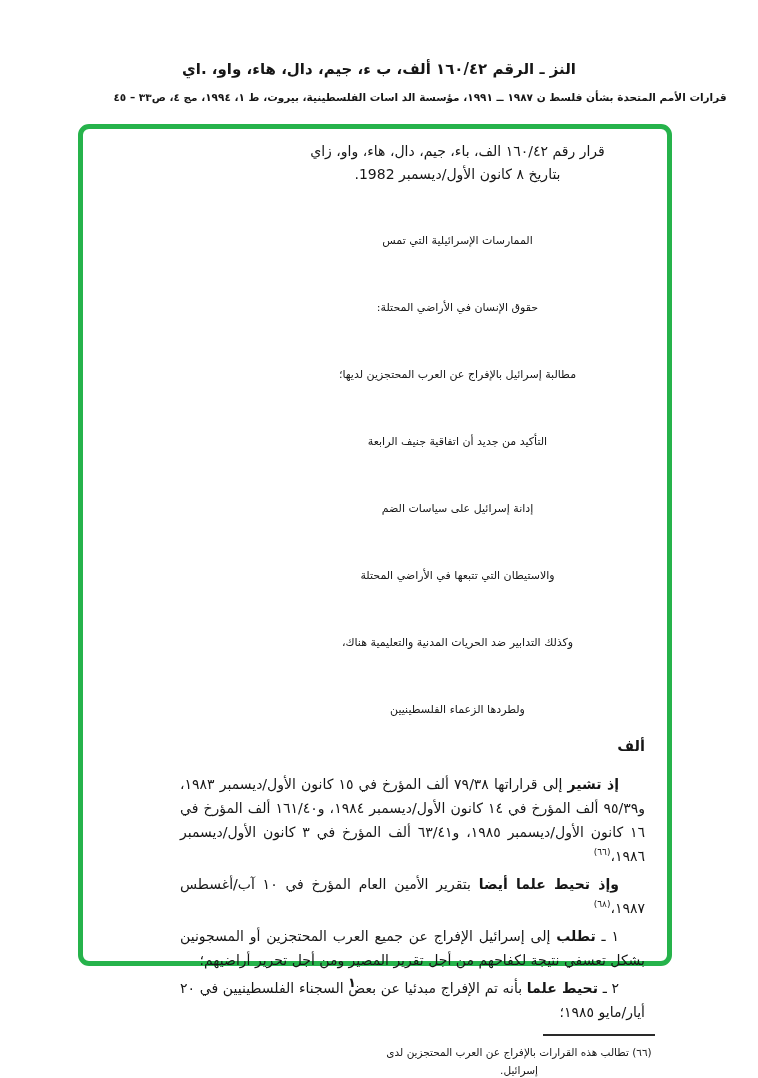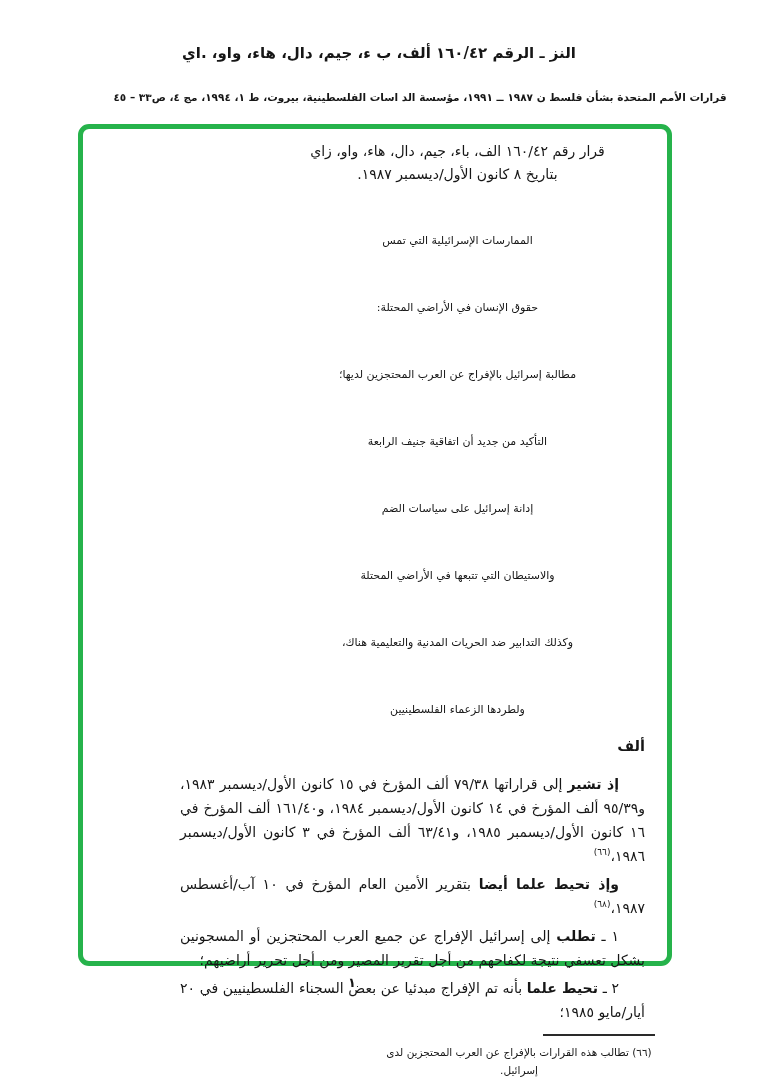--- a/index.html
+++ b/index.html
@@ -6,21 +6,21 @@
   .page{
     position:relative;
     width:758px;height:1078px;
     background:#ffffff;
     overflow:hidden;
     font-family:"DejaVu Sans",sans-serif;
     color:#161616;
   }
   
   .hdr1{
-    position:absolute;top:42px;left:0;width:758px;
+    position:absolute;top:58px;left:0;width:758px;
     direction:rtl;text-align:center;
     font-weight:bold;font-size:15px;line-height:22px;
     letter-spacing:0;
   }
   .hdr2{
     position:absolute;top:89px;left:41px;width:758px;
     direction:rtl;text-align:center;
     font-weight:bold;font-size:10.5px;line-height:16px;
   }
   
@@ -85,21 +85,21 @@
 
   <div class="hdr1">النز ـ الرقم ١٦٠/٤٢ ألف، ب ء، جيم، دال، هاء، واو، .اي</div>
 
   <div class="hdr2">قرارات الأمم المتحدة بشأن فلسط ن ١٩٨٧ ــ ١٩٩١، مؤسسة الد اسات الفلسطينية، بيروت، ط ١، ١٩٩٤، مج ٤، ص٣٣ – ٤٥</div>
 
   <div class="box" style="border-color: rgb(38, 179, 75);">
     <div class="box-content">
 
       <div class="intro centered">
           <div class="intro-line">قرار رقم ١٦٠/٤٢ الف، باء، جيم، دال، هاء، واو، زاي</div>
-          <div class="intro-line">بتاريخ ٨ كانون الأول/ديسمبر ١٩٨٧.</div>
+          <div class="intro-line">بتاريخ ٨ كانون الأول/ديسمبر 1982.</div>
         </div>
 
       <div class="title-block centered">
           <div class="title-line">الممارسات الإسرائيلية التي تمس</div>
           <div class="title-line">حقوق الإنسان في الأراضي المحتلة:</div>
           <div class="title-line">مطالبة إسرائيل بالإفراج عن العرب المحتجزين لديها؛</div>
           <div class="title-line">التأكيد من جديد أن اتفاقية جنيف الرابعة</div>
           <div class="title-line">إدانة إسرائيل على سياسات الضم</div>
           <div class="title-line">والاستيطان التي تتبعها في الأراضي المحتلة</div>
           <div class="title-line">وكذلك التدابير ضد الحريات المدنية والتعليمية هناك،</div>

